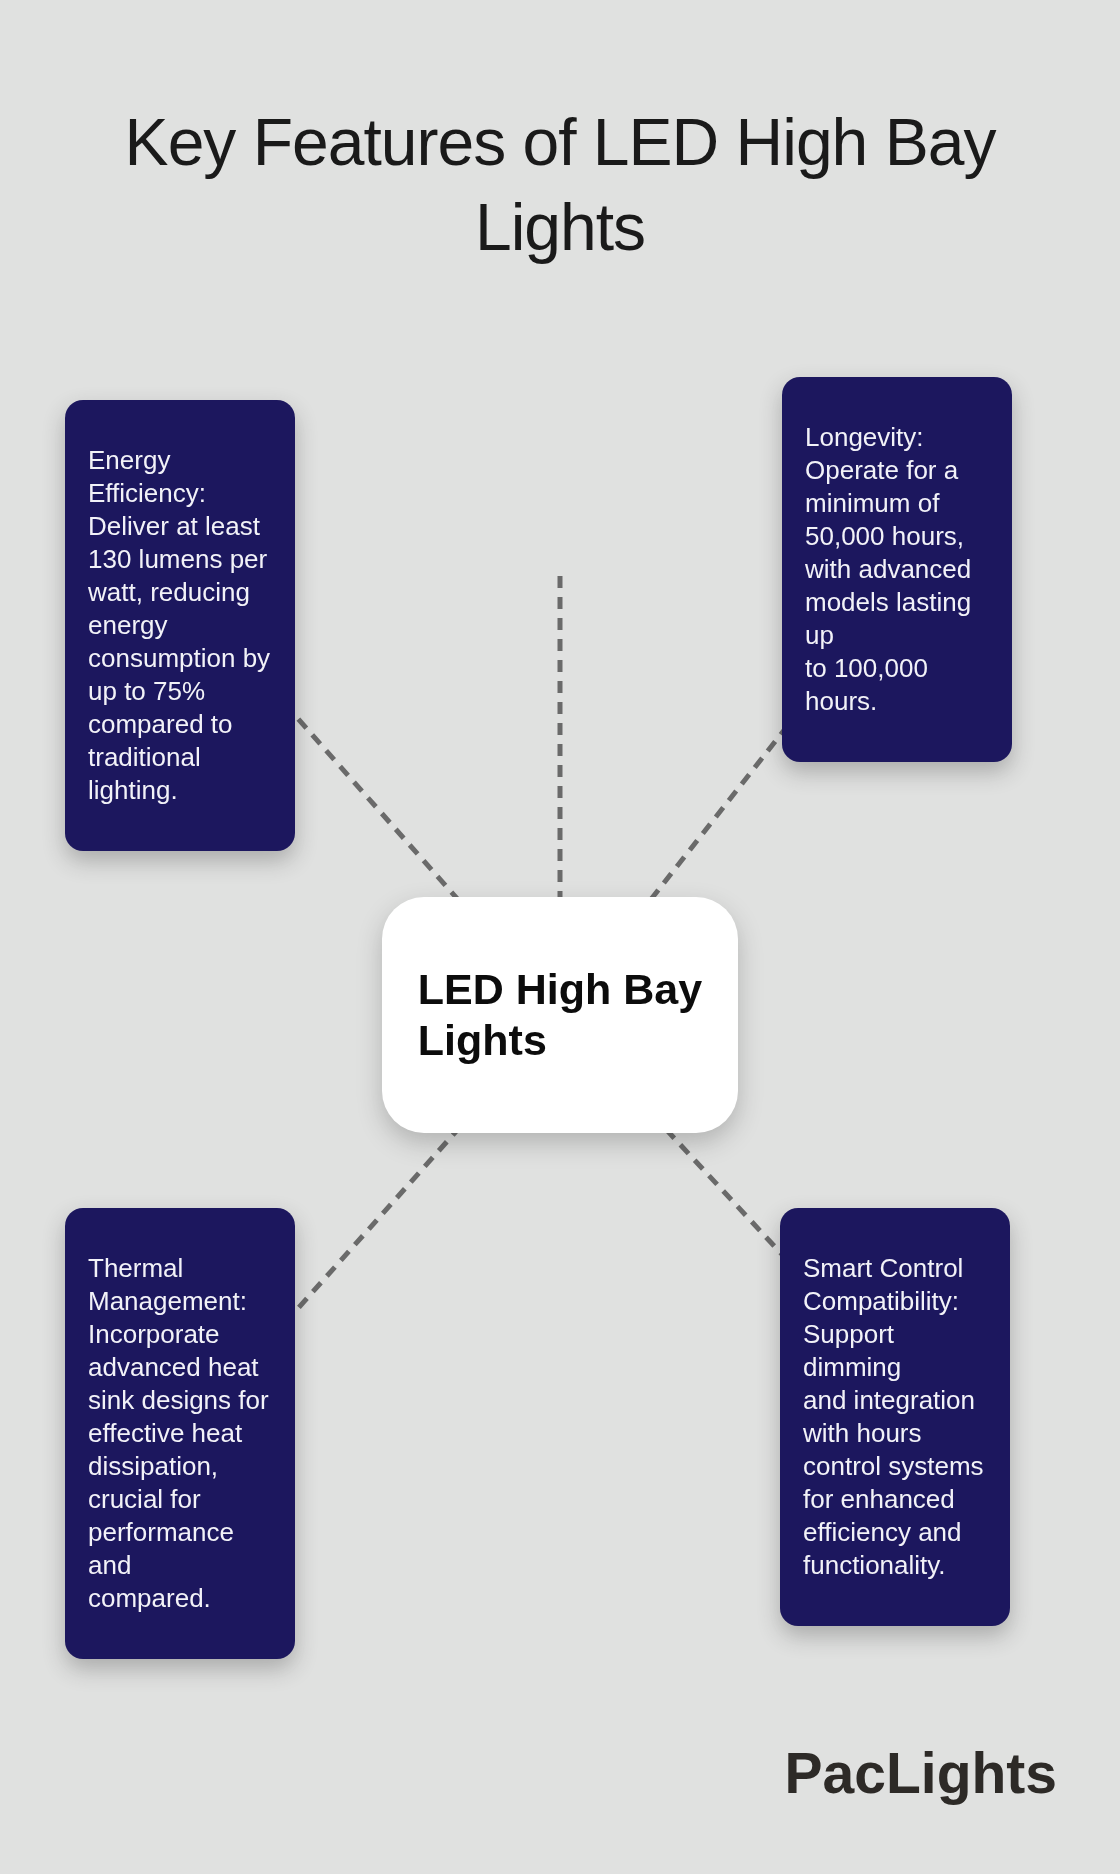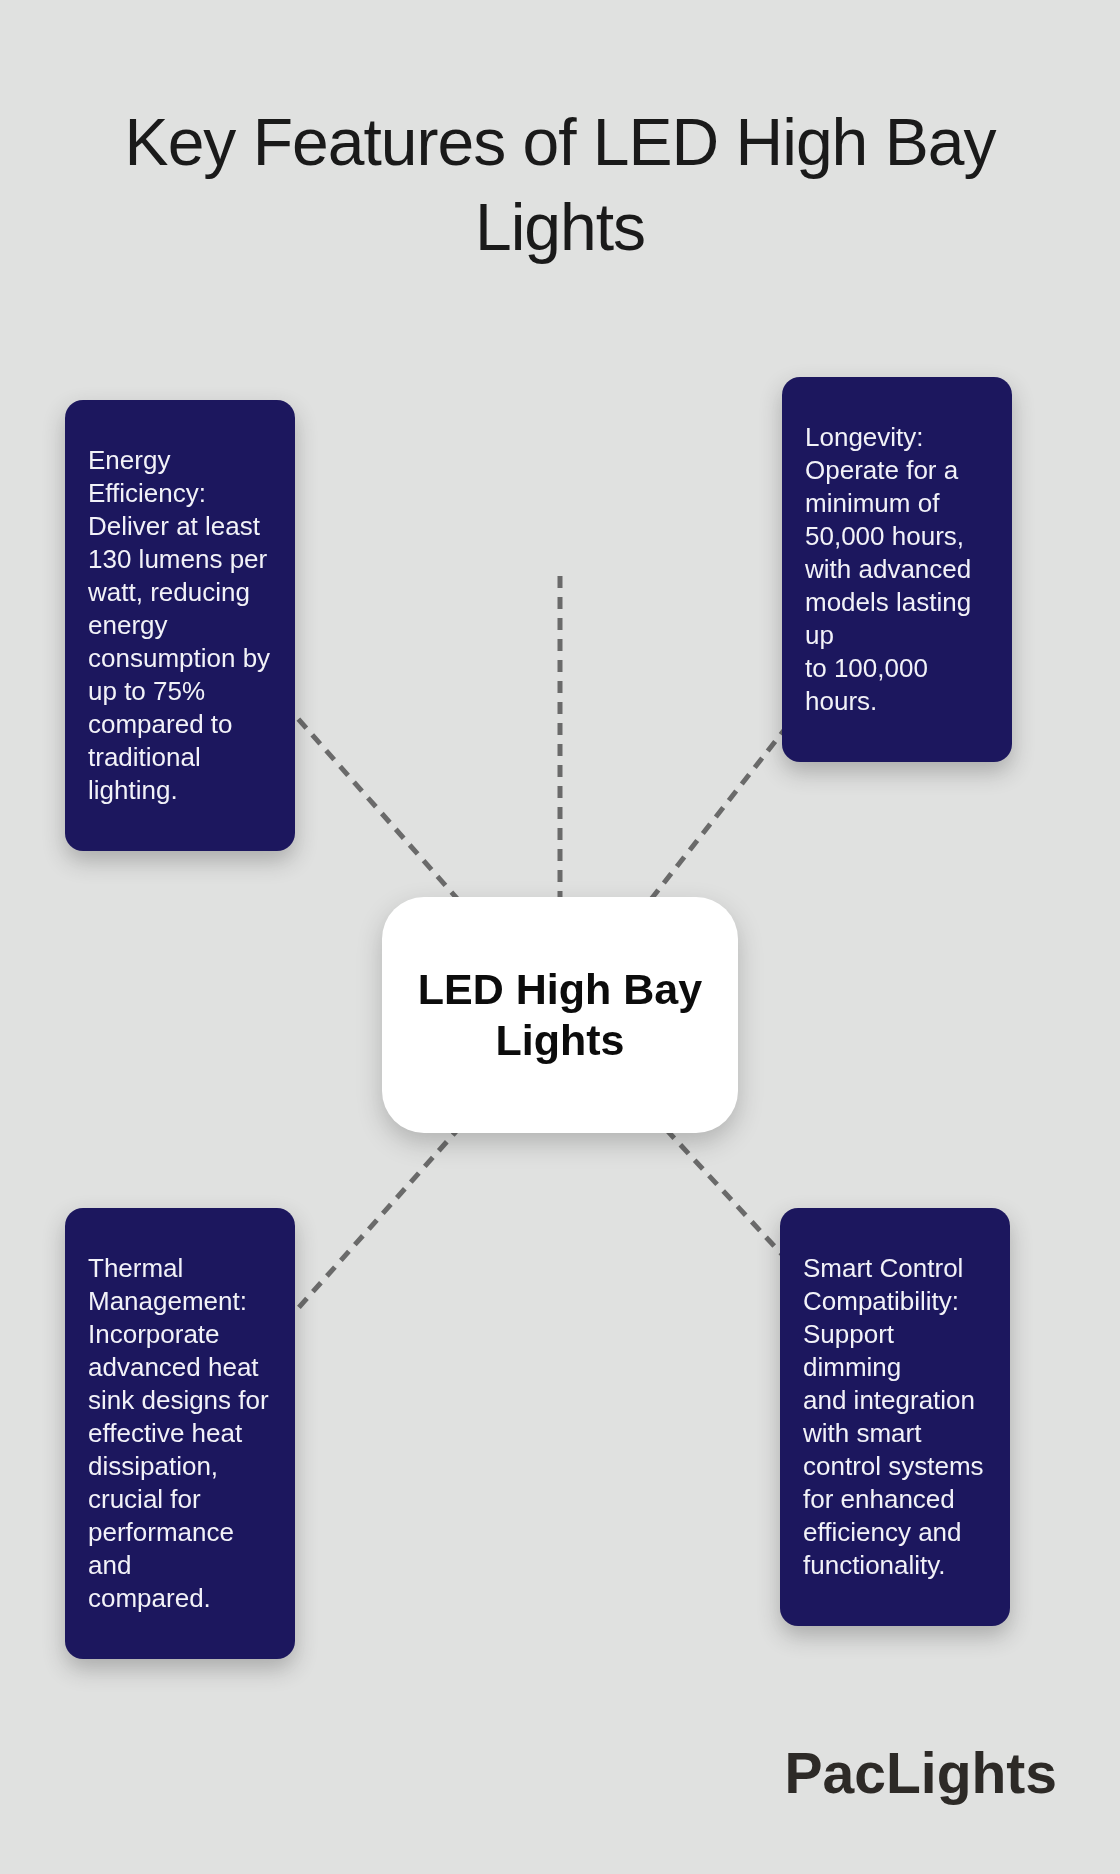--- a/index.html
+++ b/index.html
@@ -54,21 +54,21 @@
   .center-node {
     position: absolute;
     z-index: 3;
     left: 382px; top: 897px;
     width: 356px; height: 236px;
     background: #ffffff;
     border-radius: 42px;
     display: flex;
     align-items: center;
     justify-content: center;
-    text-align: center;
+    text-align: left;
     font-size: 43px;
     font-weight: 700;
     line-height: 51px;
     color: #0c0c0c;
     white-space: pre-line;
     box-shadow: 0 10px 24px rgba(50,50,50,0.26);
   }
 
   .logo {
     position: absolute;
@@ -124,21 +124,21 @@
 effective heat
 dissipation,
 crucial for
 performance and
 compared.</div>
 
   <div class="node node-5">Smart Control
 Compatibility:
 Support dimming
 and integration
-with smart
+with hours
 control systems
 for enhanced
 efficiency and
 functionality.</div>
 
   <div class="center-node">LED High Bay
 Lights</div>
 
   <div class="logo">PacLights</div>
 

